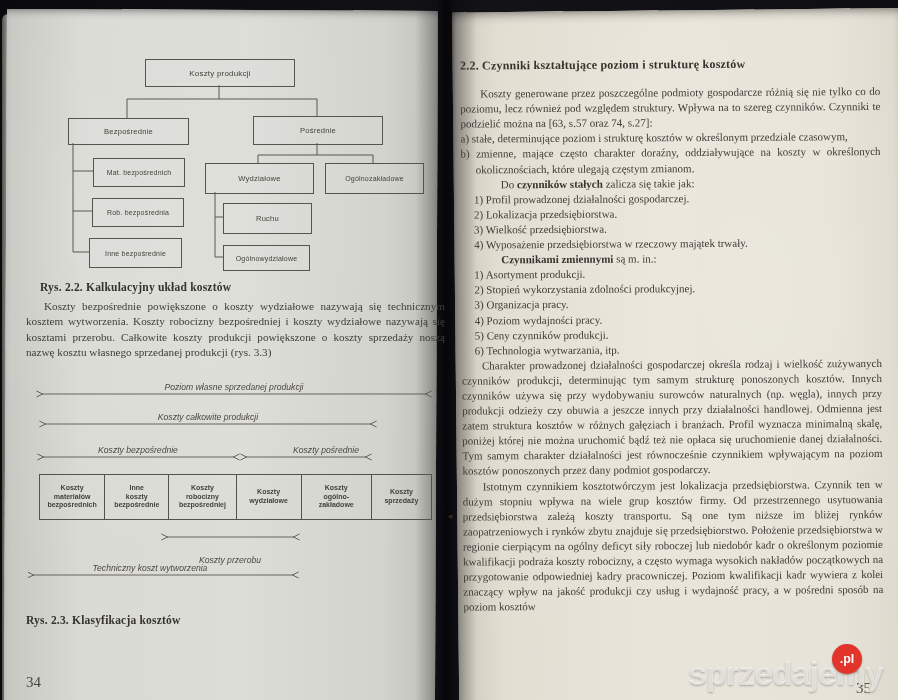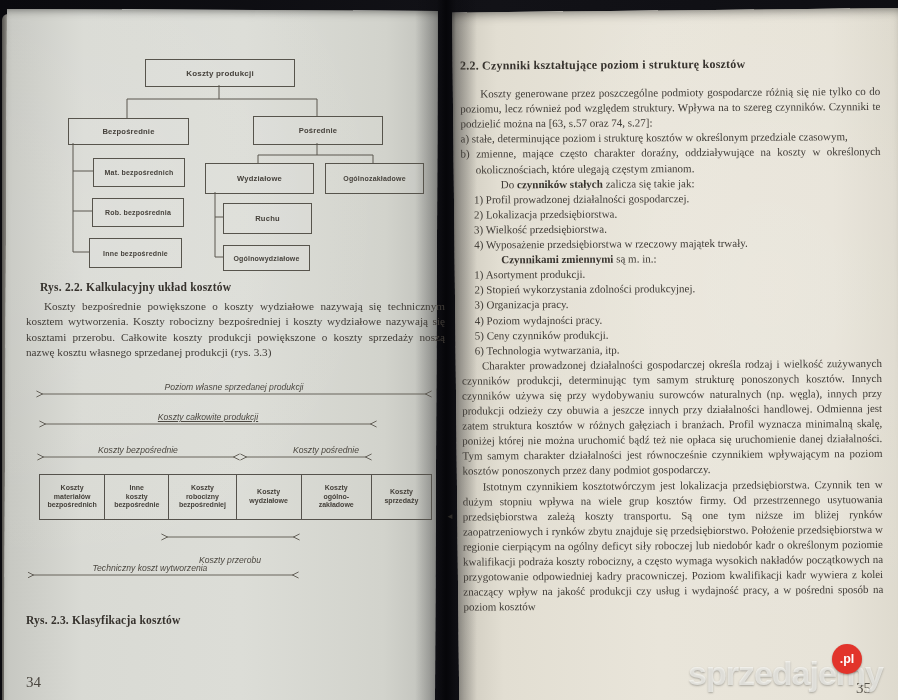--- a/index.html
+++ b/index.html
@@ -44,21 +44,21 @@
   .sans{font-family:"Liberation Sans",sans-serif;}
   .caption{position:absolute;font-weight:bold;font-size:11.5px;color:#36322d;letter-spacing:0.2px;}
   .bodypar{font-size:11.2px;line-height:15.3px;text-align:justify;color:#403c37;}
   .pagenum{position:absolute;font-size:15px;color:#4a463f;}
   
   .tree{position:absolute;left:30px;top:50px;width:410px;height:238px;}
   .tree svg{position:absolute;inset:0;}
   .tbox{
     position:absolute;border:1px solid #57544c;
     display:flex;align-items:center;justify-content:center;
-    font-family:"Liberation Sans",sans-serif;font-weight:bold;
+    font-family:"Liberation Sans",sans-serif;font-weight:normal;
     font-size:7.6px;color:#46423c;letter-spacing:0.2px;text-align:left;
     background:rgba(255,255,255,0.05);
   }
   
   .spans{position:absolute;left:28px;top:385px;width:414px;height:202px;}
   .spans svg{position:absolute;inset:0;}
   .alabel{
     position:absolute;transform:translateX(-50%);
     font-family:"Liberation Sans",sans-serif;font-style:italic;
     font-size:8.6px;color:#4c4841;white-space:nowrap;
@@ -160,21 +160,21 @@
         <g stroke="#5b574f" stroke-width="0.9">
           <line x1="14" y1="9" x2="398" y2="9" marker-start="url(#ah)" marker-end="url(#ah)"></line>
           <line x1="17" y1="39" x2="343" y2="39" marker-start="url(#ah)" marker-end="url(#ah)"></line>
           <line x1="15" y1="72" x2="206" y2="72" marker-start="url(#ah)" marker-end="url(#ah)"></line>
           <line x1="218" y1="72" x2="338" y2="72" marker-start="url(#ah)" marker-end="url(#ah)"></line>
           <line x1="139" y1="152" x2="266" y2="152" marker-start="url(#ah)" marker-end="url(#ah)"></line>
           <line x1="5" y1="190" x2="265" y2="190" marker-start="url(#ah)" marker-end="url(#ah)"></line>
         </g>
       </svg>
       <div class="alabel" style="left:206px;top:-3px;">Poziom własne sprzedanej produkcji</div>
-      <div class="alabel" style="left:180px;top:27px;text-decoration:underline;">Koszty całkowite produkcji</div>
+      <div class="alabel" style="left:180px;top:27px;">Koszty całkowite produkcji</div>
       <div class="alabel" style="left:110px;top:60px;">Koszty bezpośrednie</div>
       <div class="alabel" style="left:278px;top:60px;margin-left:20px;">Koszty pośrednie</div>
       <div class="cellrow">
         <div class="cell" style="flex-basis:65px;">Koszty
 materiałów
 bezpośrednich</div>
         <div class="cell" style="flex-basis:64px;">Inne
 koszty
 bezpośrednie</div>
         <div class="cell" style="flex-basis:67px;">Koszty

